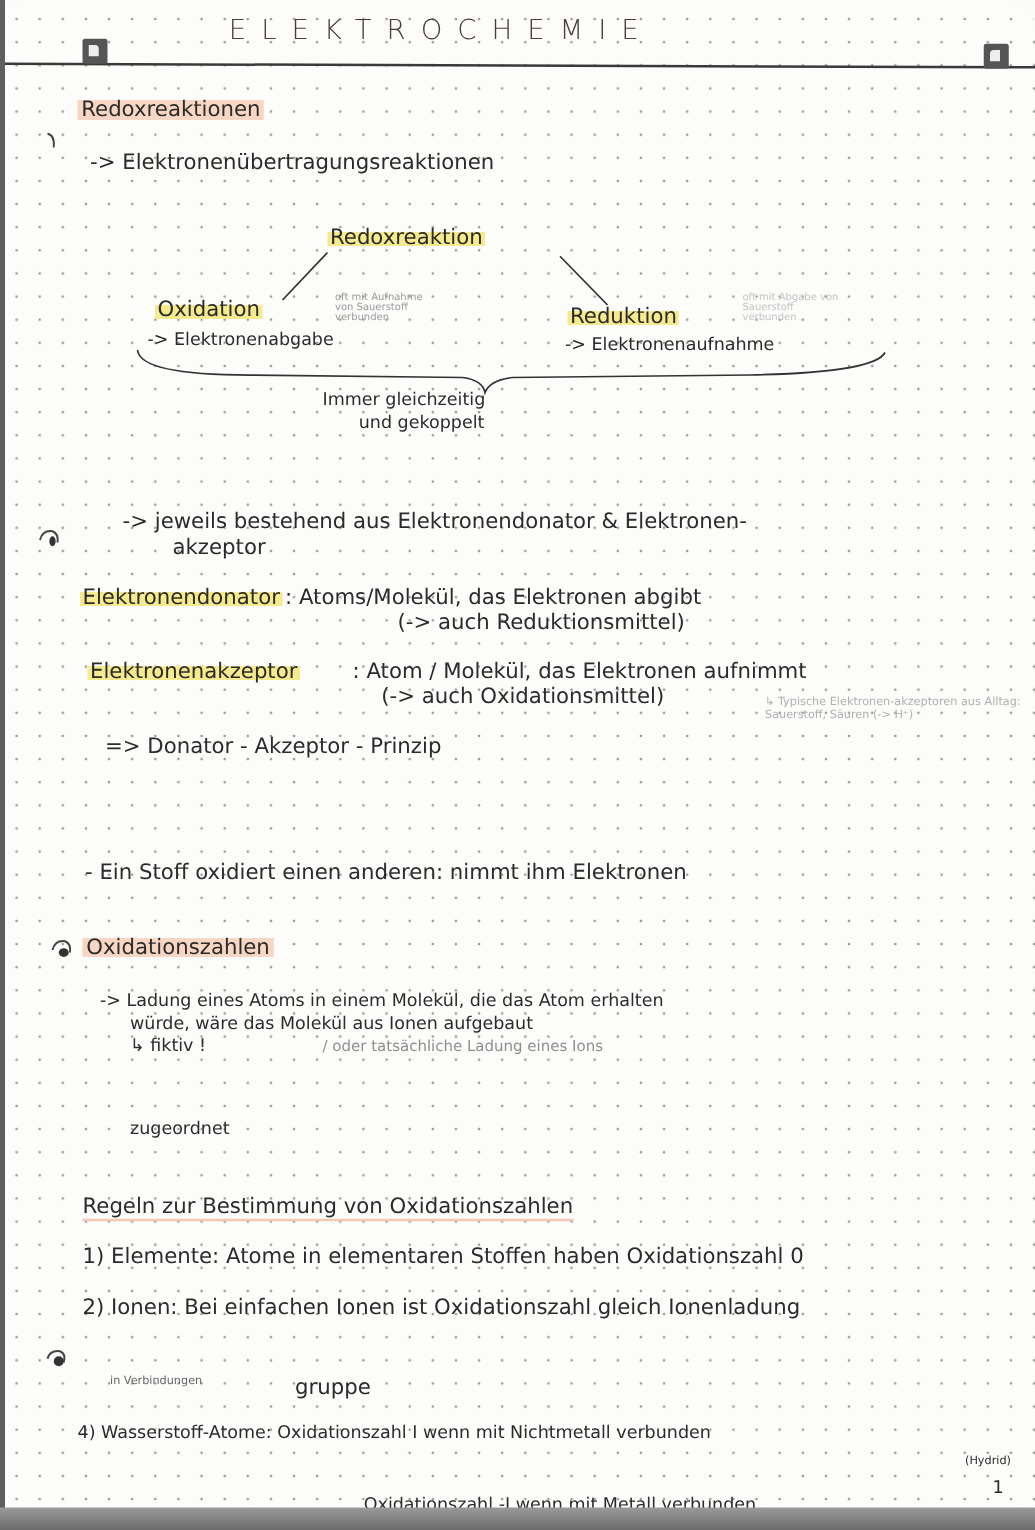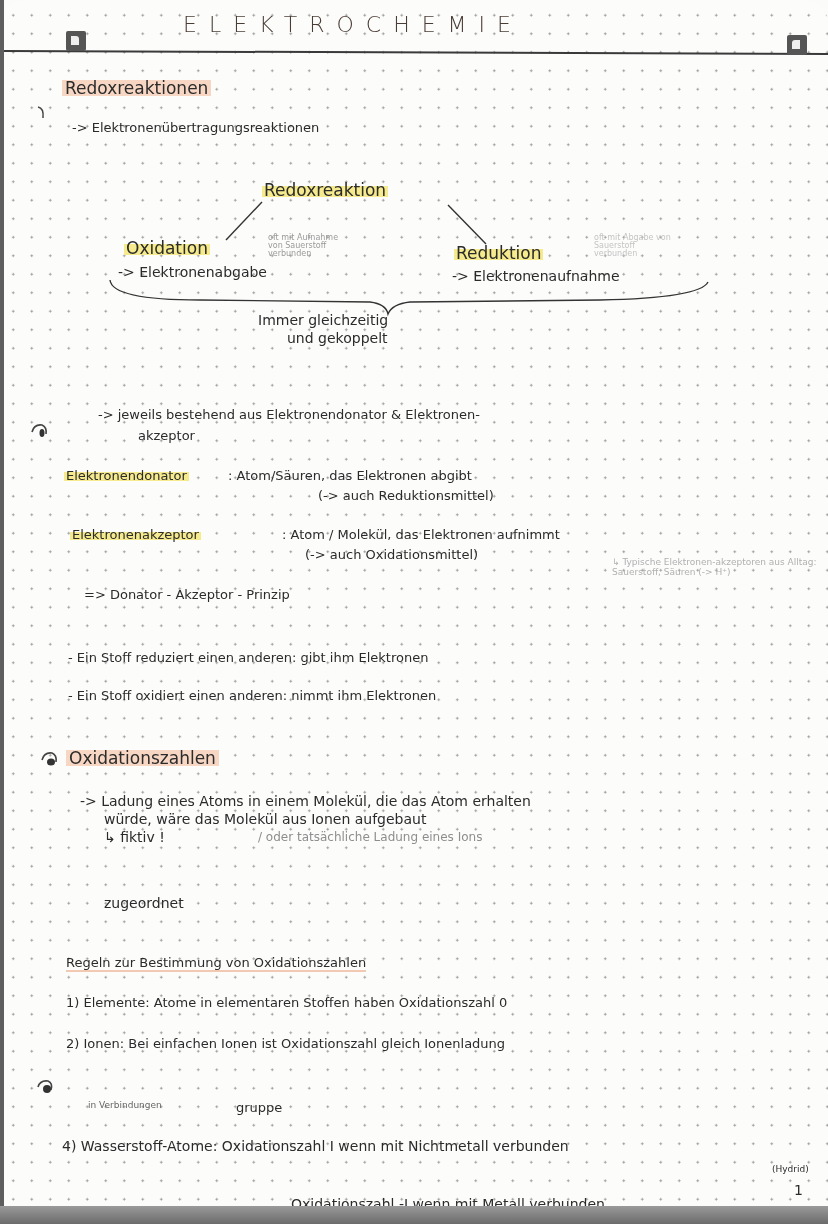--- a/index.html
+++ b/index.html
@@ -25,21 +25,21 @@
   .corner-mark::after { content:""; position:absolute; width:8px; height:9px; background:#eee; }
   .corner-left { left:66px; top:31px; }
   .corner-left::after { left:5px; top:5px; border-top-right-radius:3px; }
   .corner-right { left:787px; top:35px; }
   .corner-right::after { left:5px; top:5px; border-top-left-radius:3px; }
 
   .title { position:absolute; left:183px; top:12px; font-size:22px; letter-spacing:12px; color:#4a3c36; font-family:"DejaVu Sans", sans-serif; font-weight:300; }
 
   .t { position:absolute; white-space:nowrap; font-family:"DejaVu Sans", sans-serif; color:#2b2b2b; }
   .big { font-size:17px; }
-  .med { font-size:13px; }
+  .med { font-size:17px; }
   .sm { font-size:14px; }
   .tiny { font-size:8px; color:#9a9a9a; line-height:8px; white-space:normal; }
   .note { font-size:9px; color:#a0a0a0; line-height:10px; white-space:normal; }
   .hl-pink { background:linear-gradient(transparent 10%, #f7d7c4 10%, #f7d7c4 90%, transparent 90%); padding:0 3px; }
   .hl-yellow { background:linear-gradient(transparent 30%, #f5ea8e 30%, #f5ea8e 85%, transparent 85%); padding:0 2px; }
   .ul-pink { border-bottom:2px solid #f3c9b4; }
 
   .doodle { position:absolute; width:18px; height:18px; }
   .muted { color:#8e8e8e; }
 </style>
@@ -76,31 +76,30 @@
   <div class="t sm" style="left:287px;top:330px;">und gekoppelt</div>
 
   <div class="t med" style="left:98px;top:407px;">-&gt; jeweils bestehend aus Elektronendonator &amp; Elektronen-</div>
   <div class="t med" style="left:138px;top:428px;">akzeptor</div>
   <svg class="doodle" style="left:30px;top:422px;" viewBox="0 0 18 18">
       <path d="M2 10 Q4 2 12 3 Q17 5 16 12" stroke="#444" stroke-width="1.6" fill="none"></path>
       <ellipse cx="12" cy="11" rx="2.5" ry="4" fill="#333"></ellipse>
     </svg>
 
   <div class="t med" style="left:64px;top:468px;"><span class="hl-yellow">Elektronendonator</span></div>
-  <div class="t med" style="left:228px;top:468px;">: Atom/Säuren, das Elektronen abgibt</div>
+  <div class="t med" style="left:228px;top:468px;">: Atoms/Molekül, das Elektronen abgibt</div>
   <div class="t med" style="left:318px;top:488px;">(-&gt; auch Reduktionsmittel)</div>
 
   <div class="t med" style="left:70px;top:527px;"><span class="hl-yellow">Elektronenakzeptor</span></div>
   <div class="t med" style="left:282px;top:527px;">: Atom / Molekül, das Elektronen aufnimmt</div>
   <div class="t med" style="left:305px;top:547px;">(-&gt; auch Oxidationsmittel)</div>
   <div class="t med" style="left:84px;top:587px;">=&gt; Donator - Akzeptor - Prinzip</div>
 
   <div class="t note" style="left:612px;top:557px;width:205px;color:#b0b0b0;">↳ Typische Elektronen-akzeptoren aus Alltag: Sauerstoff, Säuren (-&gt; H⁺)</div>
 
-  <div class="t med" style="left:68px;top:650px;">- Ein Stoff reduziert einen anderen: gibt ihm Elektronen</div>
   <div class="t med" style="left:68px;top:688px;">- Ein Stoff oxidiert einen anderen: nimmt ihm Elektronen</div>
 
   <svg class="doodle" style="left:40px;top:750px;" viewBox="0 0 18 18">
       <path d="M2 10 Q4 2 12 3 Q17 5 16 12" stroke="#444" stroke-width="1.6" fill="none"></path>
       <ellipse cx="11" cy="12" rx="4" ry="3.5" fill="#333"></ellipse>
     </svg>
   <div class="t big" style="left:66px;top:748px;"><span class="hl-pink">Oxidationszahlen</span></div>
   <div class="t sm" style="left:80px;top:793px;">-&gt; Ladung eines Atoms in einem Molekül, die das Atom erhalten</div>
   <div class="t sm" style="left:104px;top:811px;">würde, wäre das Molekül aus Ionen aufgebaut</div>
   <div class="t sm" style="left:104px;top:829px;">↳ fiktiv !</div>

